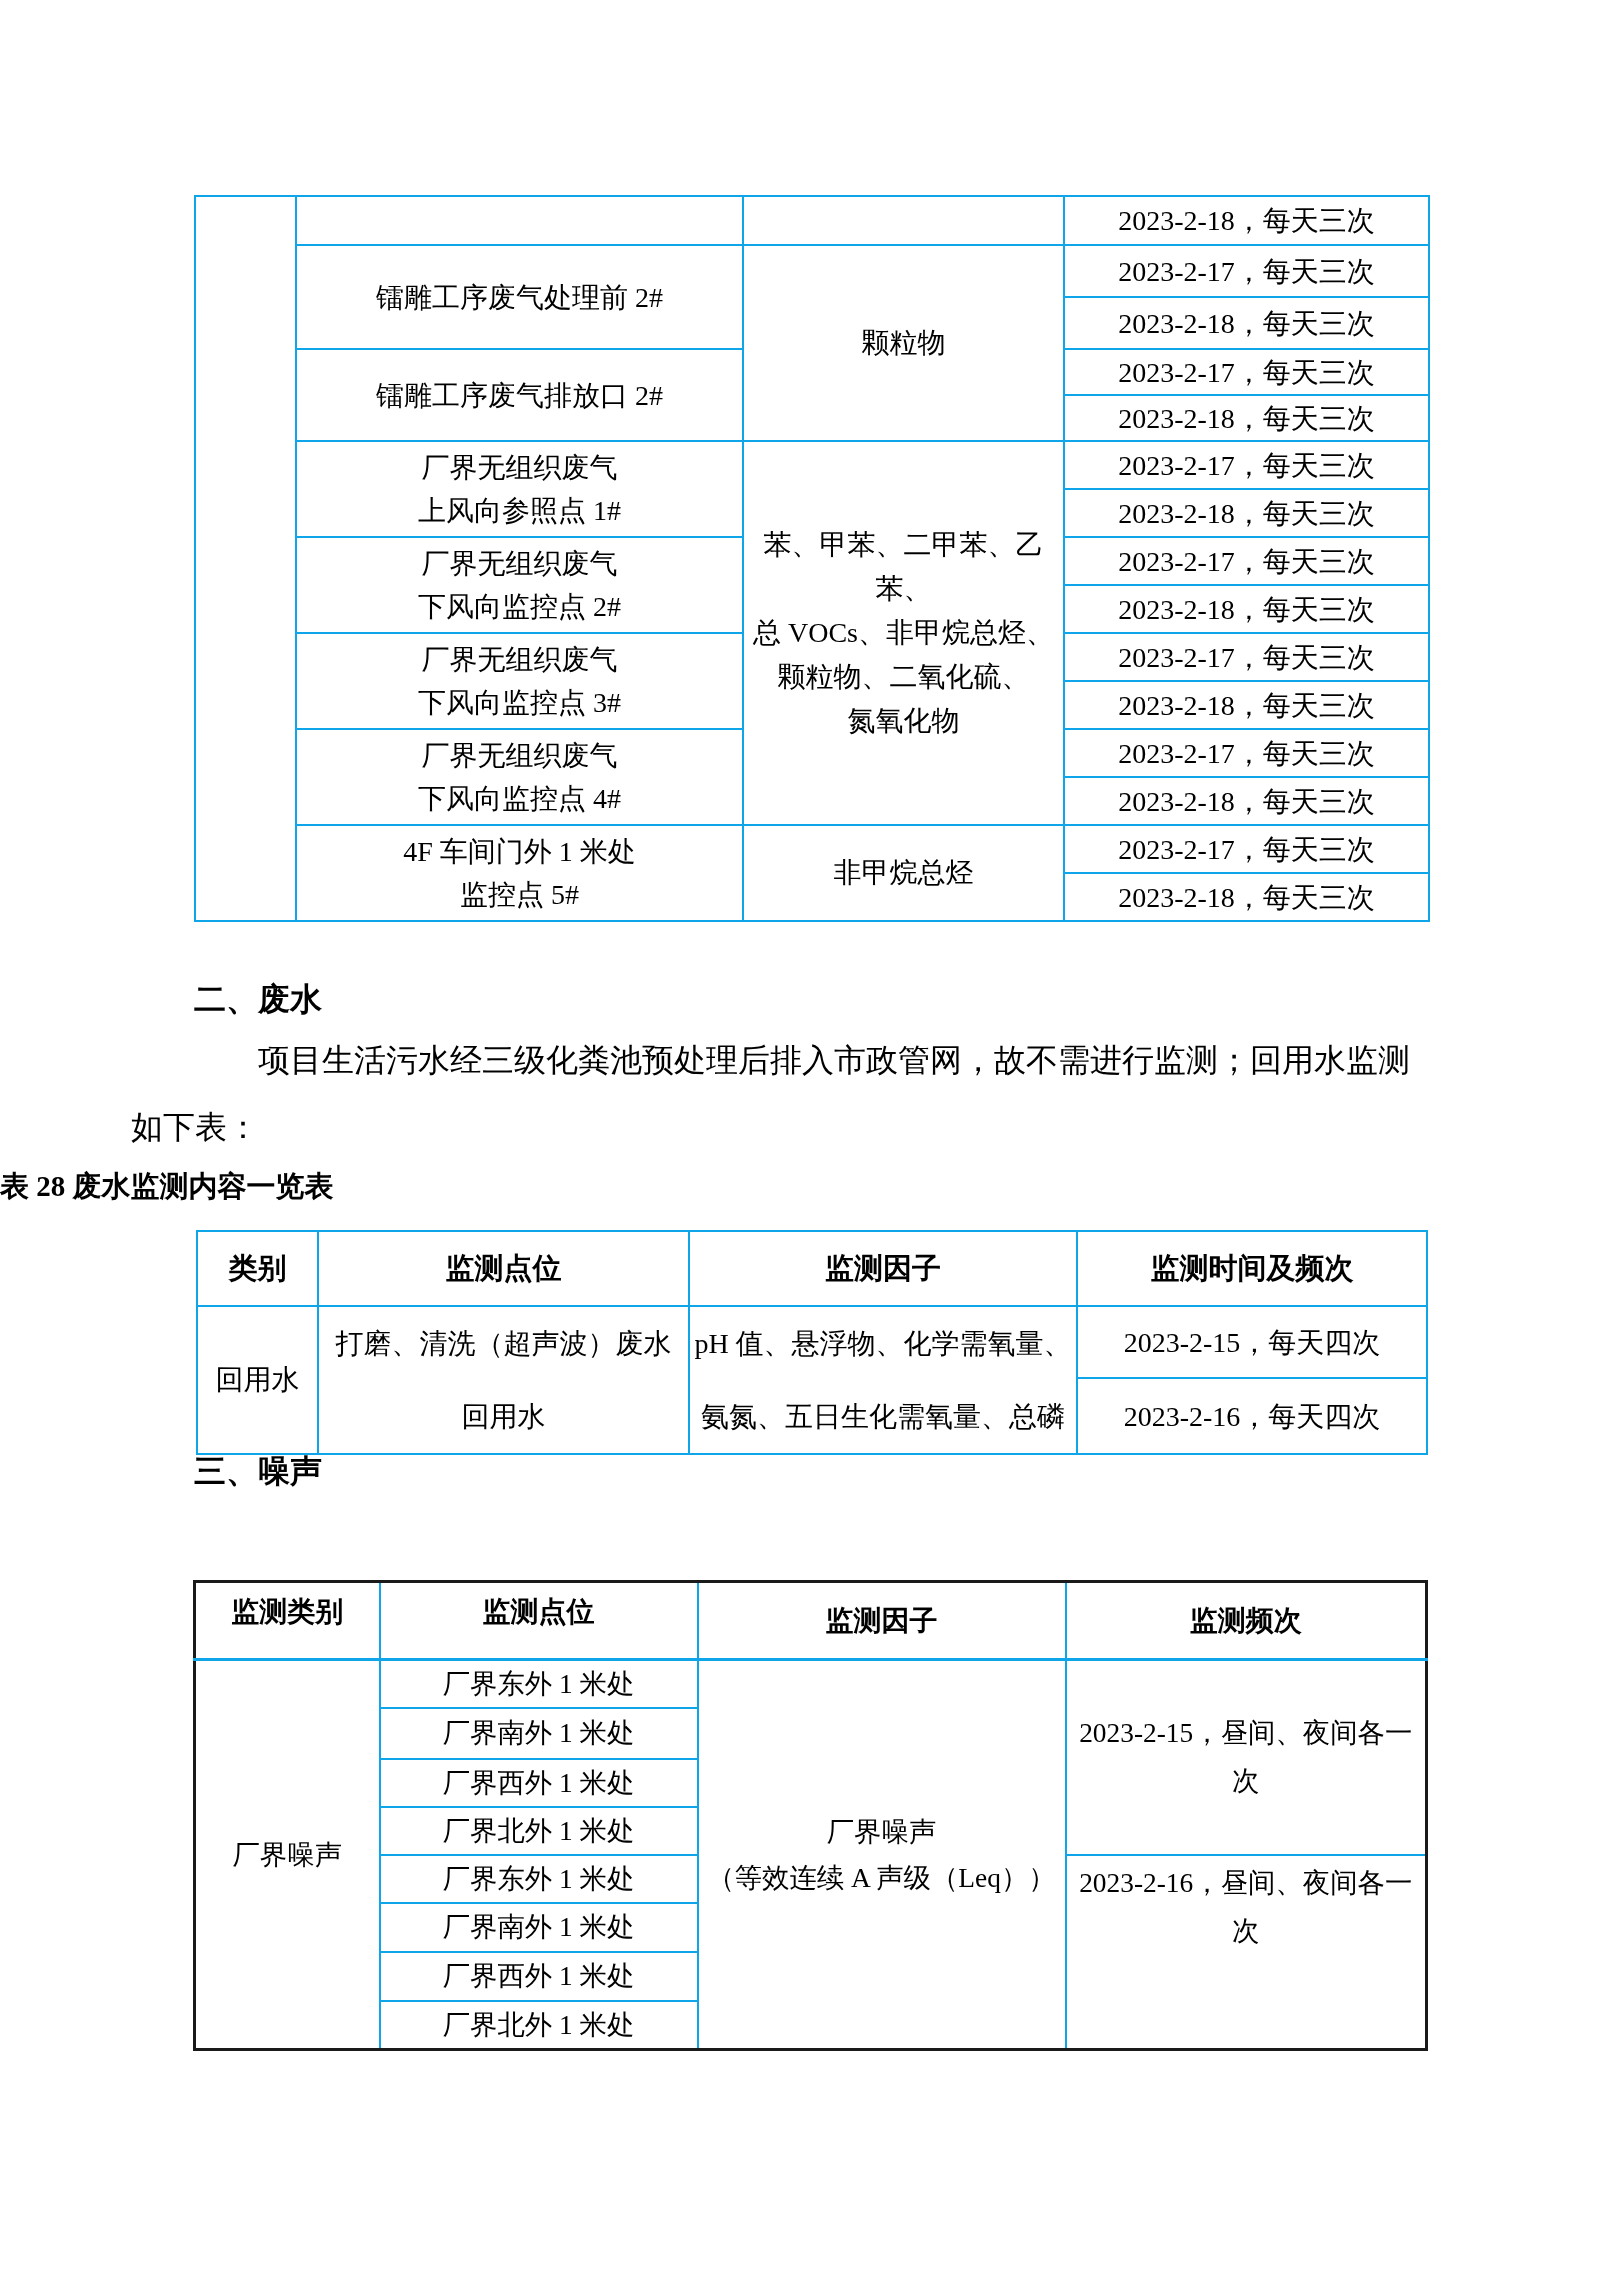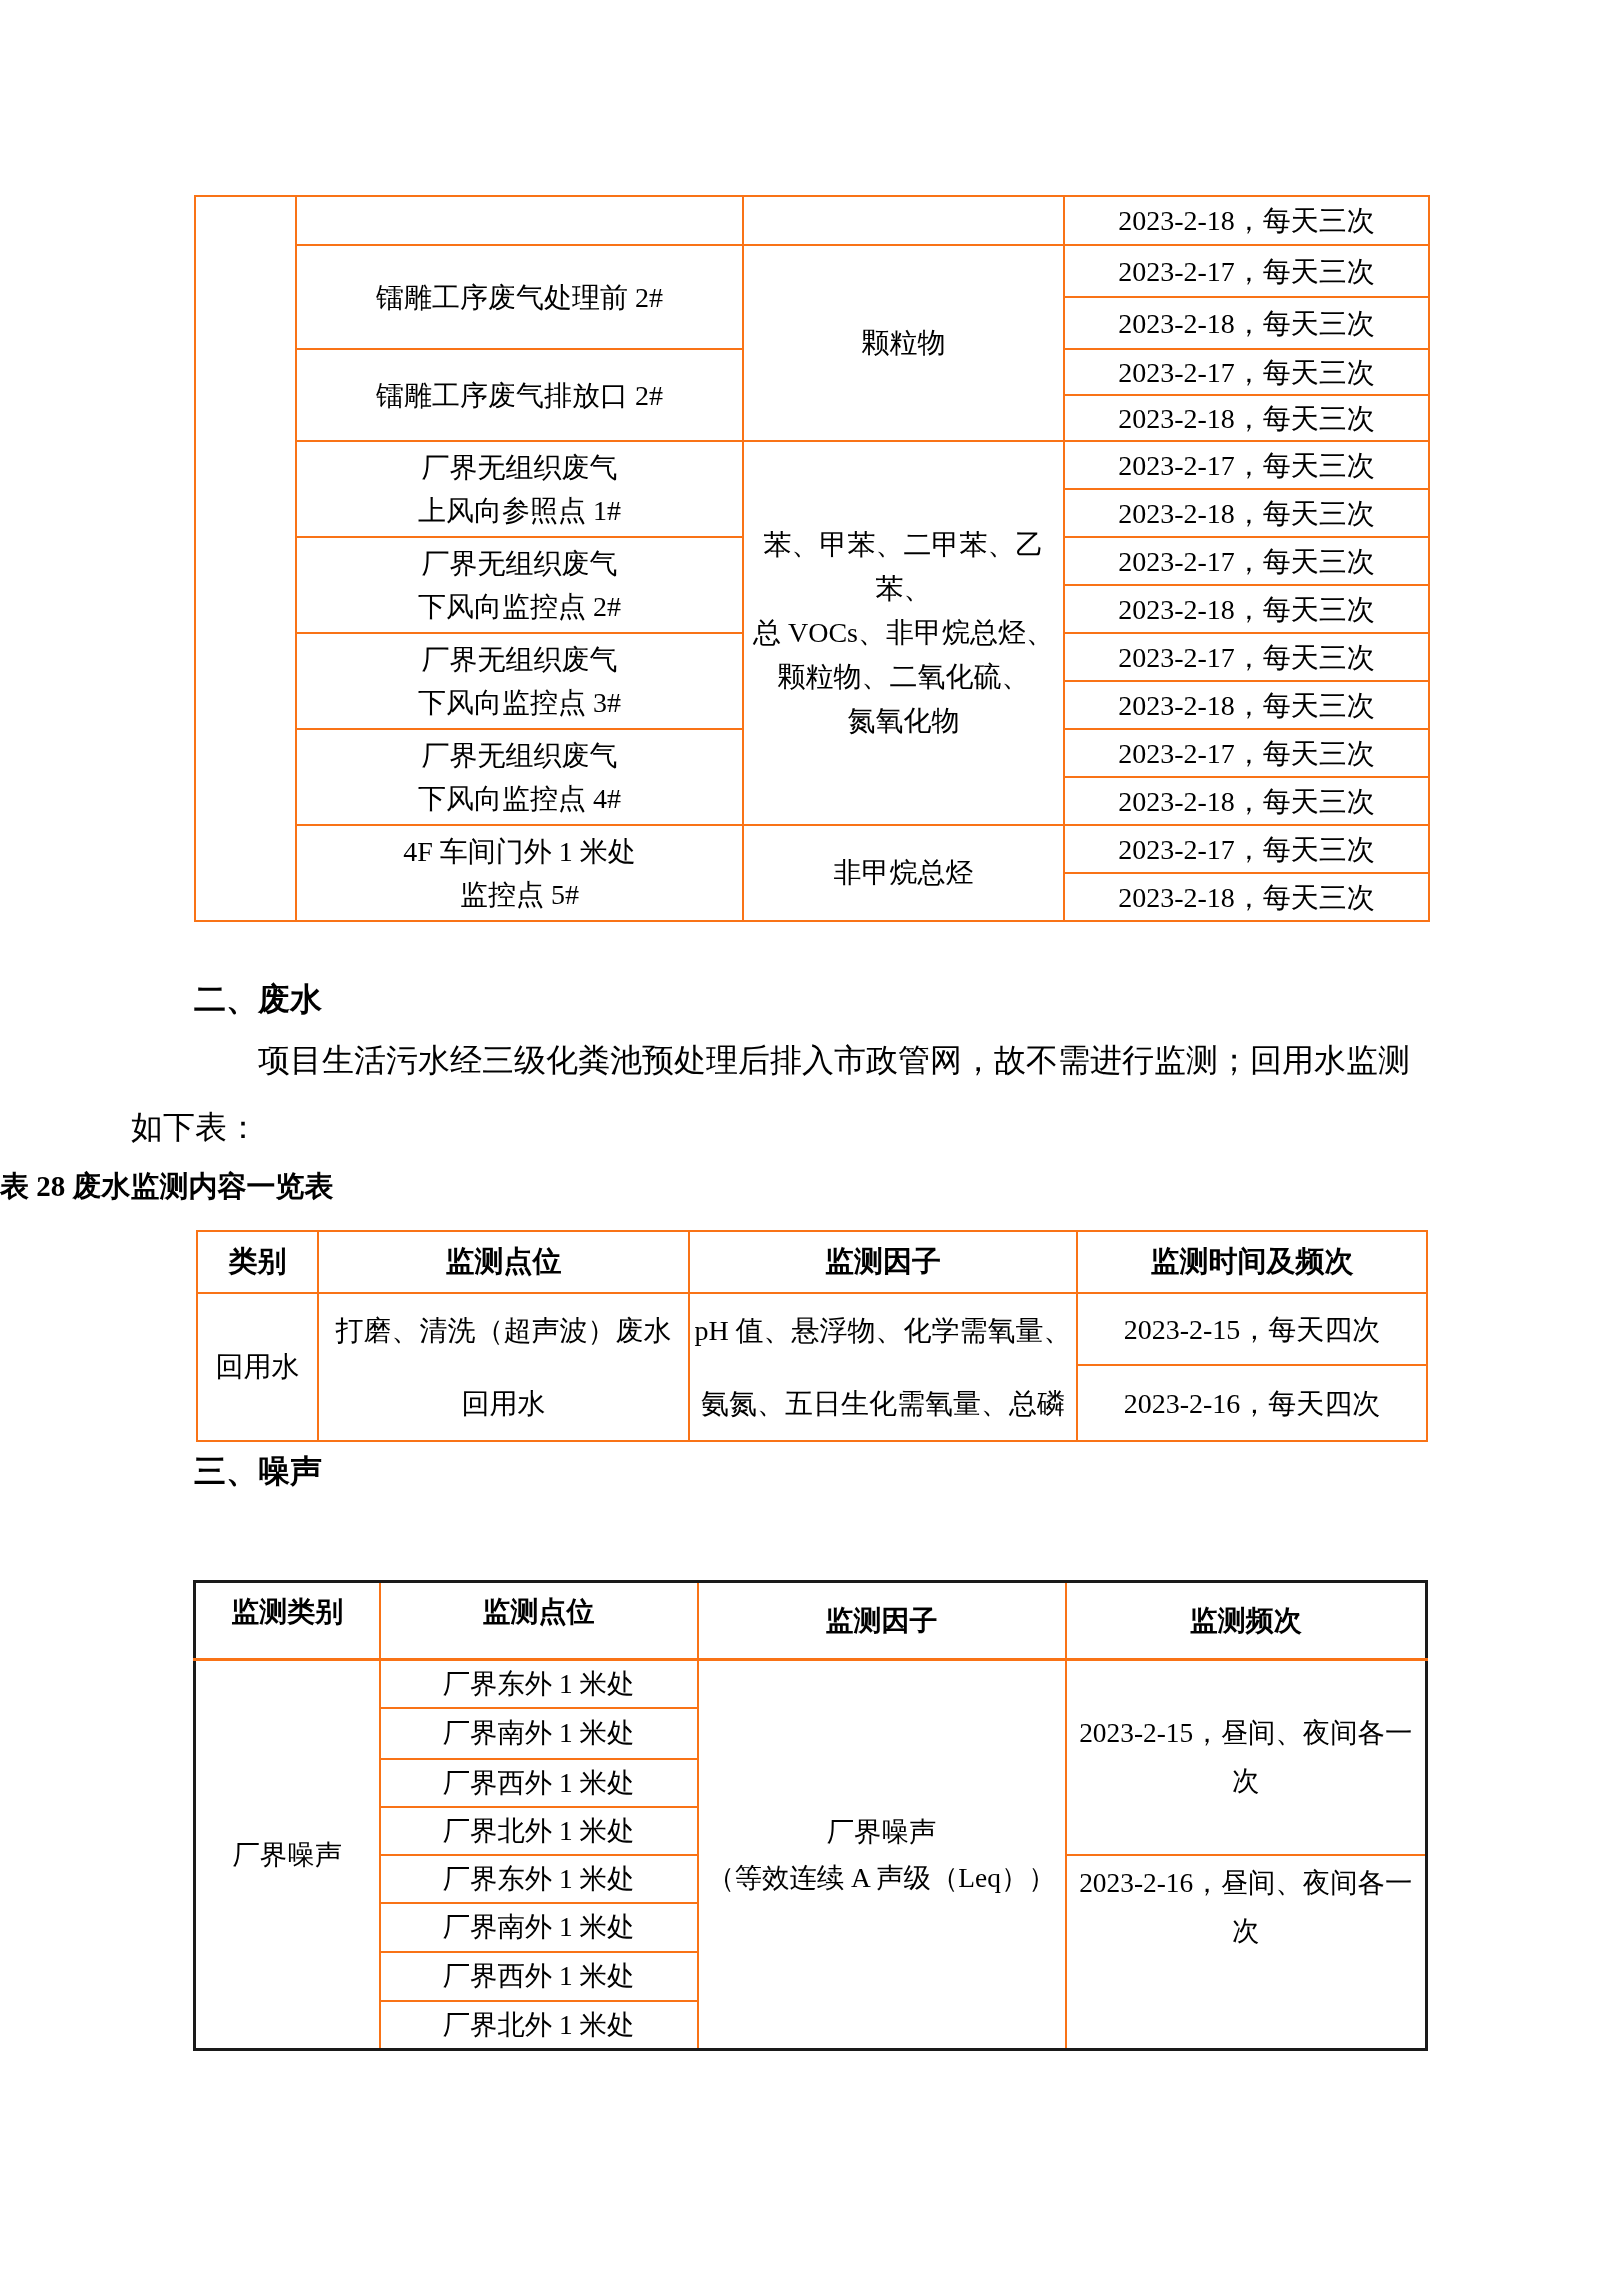--- a/index.html
+++ b/index.html
@@ -3,37 +3,37 @@
 <meta charset="utf-8">
 <style>
   * { margin:0; padding:0; box-sizing:border-box; }
   html,body { background:#ffffff; }
   .page {
     position:relative; width:1621px; height:2293px; background:#fff;
     font-family:"Liberation Serif","DejaVu Serif",serif; color:#000;
     overflow:hidden;
   }
   table { border-collapse:collapse; table-layout:fixed; position:absolute; background:#fff; }
-  td, th { border:2px solid #f97316; text-align:center; vertical-align:middle; overflow:hidden; white-space:pre-line;font-family:Liberation Serif, serif; }
+  td, th { border:2px solid #0ea5e9; text-align:center; vertical-align:middle; overflow:hidden; white-space:pre-line;font-family:Liberation Serif, serif; }
   th { font-weight:bold; }
 
   
   .air { left:194px; top:195px; width:1233px; font-size:28px; }
   .air tr { height:48px; }
   .air tr:nth-child(1) { height:49px; }
   .air tr:nth-child(2), .air tr:nth-child(3) { height:52px; }
   .air tr:nth-child(4), .air tr:nth-child(5) { height:46px; }
   .air td.pt { line-height:43px; }
   .air td.fc { line-height:44px; }
   .air td.tm { line-height:29px; }
   .air tr.bs > td { border-top-width:2.9px; }
 
   
   .t28 { left:196px; top:1230px; width:1230px; font-size:28px; border-bottom:2.9px solid #222; }
-  .t28 tr:nth-child(1) { height:62px; }
+  .t28 tr:nth-child(1) { height:75px; }
   .t28 tr:nth-child(2) { height:72px; }
   .t28 tr:nth-child(3) { height:75px; }
   .t28 th { font-size:29px; }
   .t28 td.pt, .t28 td.fc { line-height:73px; }
   .t28 td.tm { line-height:29px; }
 
   
   .t29 { left:193px; top:1580px; width:1231px; font-size:27.4px; border:3.9px solid #1a1a1a; }
   .t29 tr { height:48px; }
   .t29 tr.hd { height:78px; }

